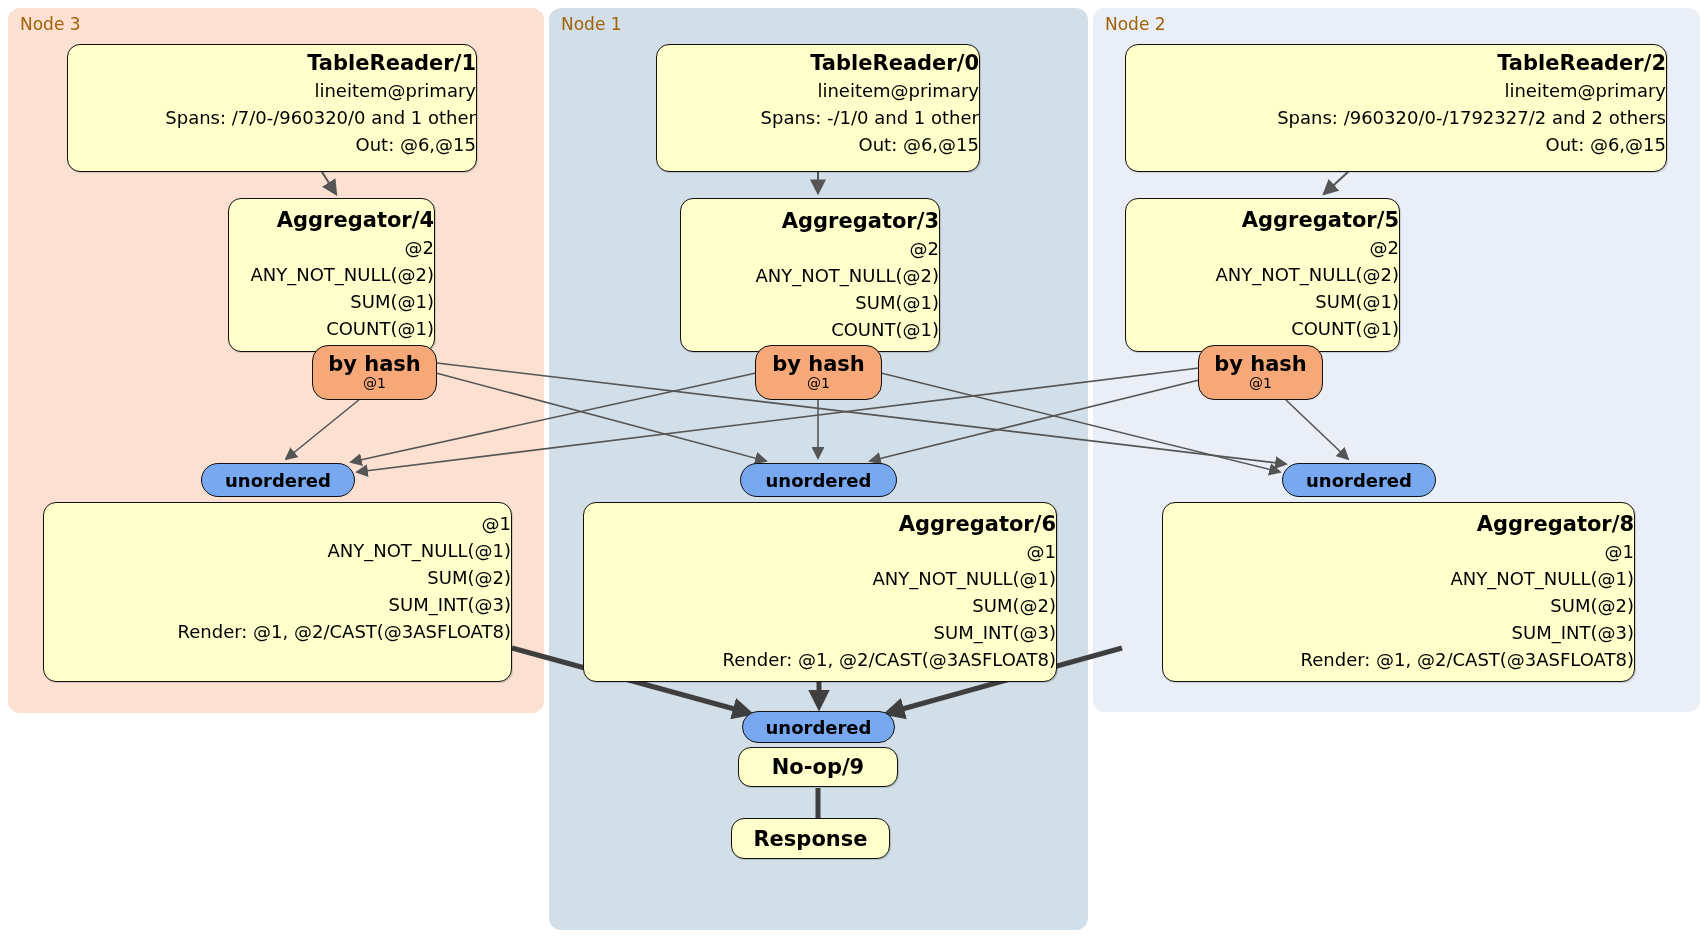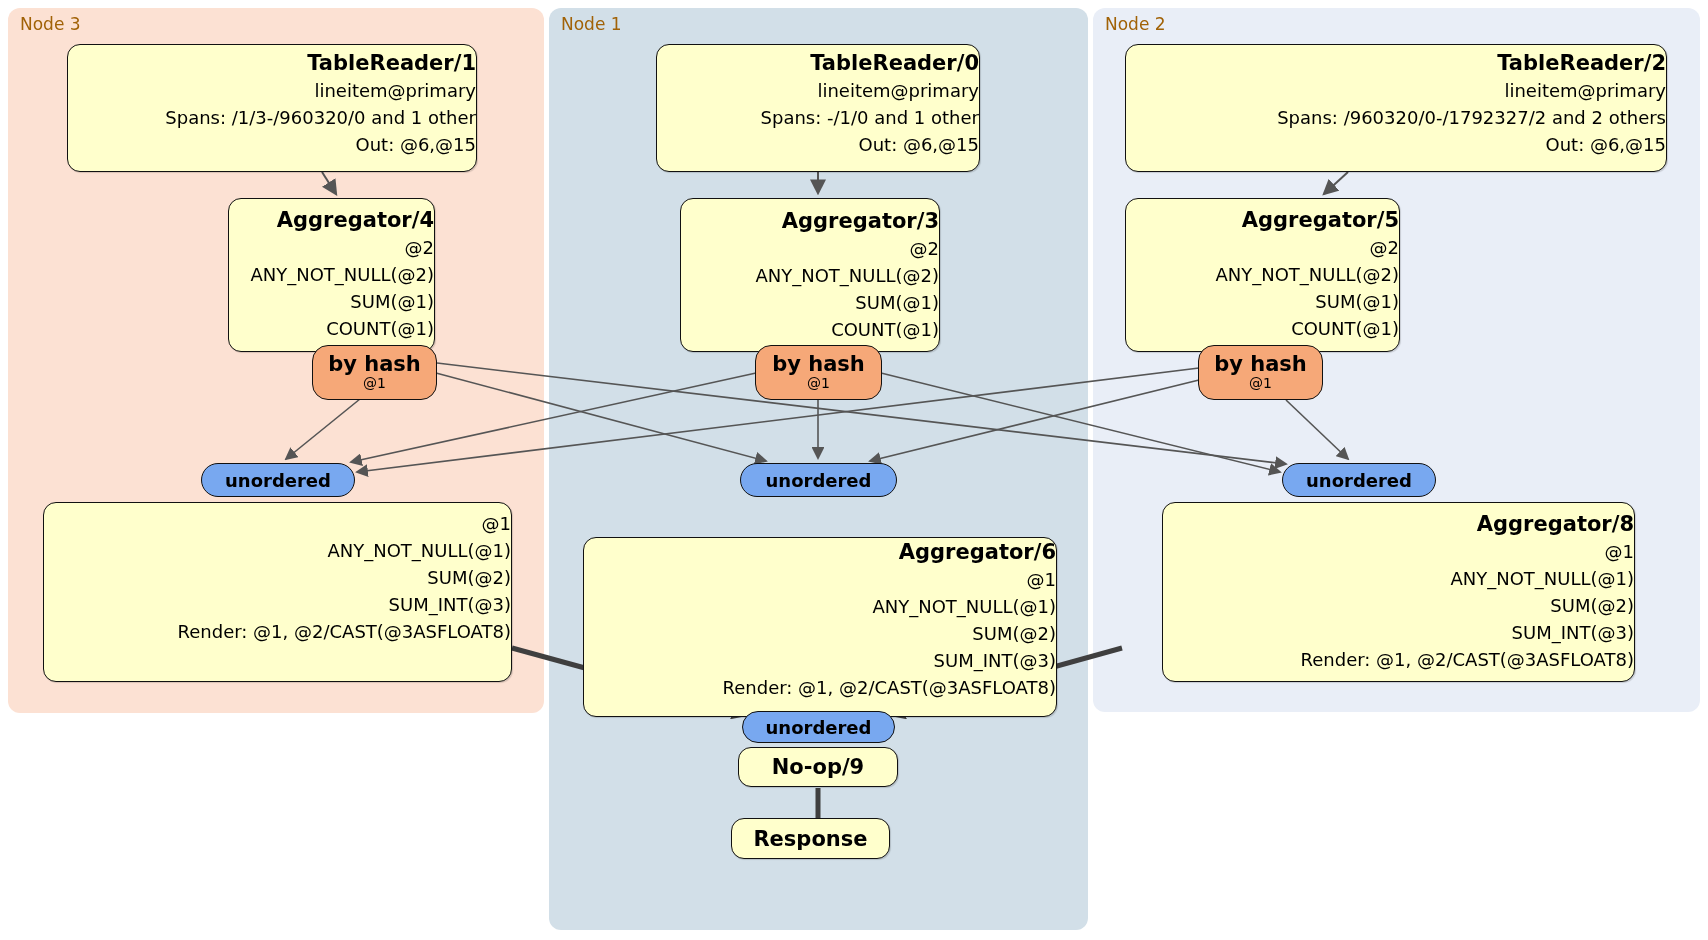--- a/index.html
+++ b/index.html
@@ -83,21 +83,21 @@
       <line x1="512" y1="648" x2="749" y2="713" marker-end="url(#arr-thick)"></line>
       <line x1="819" y1="682" x2="819" y2="706" marker-end="url(#arr-thick)"></line>
       <line x1="1122" y1="648" x2="888" y2="713" marker-end="url(#arr-thick)"></line>
       <line x1="818" y1="788" x2="818" y2="851" marker-end="url(#arr-thick)"></line>
     </g>
   </svg>
 
   <div class="pbox" style="left:67px;top:44px;width:410px;height:128px;padding-top:4px;">
     <div class="box-title">TableReader/1</div>
     <div class="box-line">lineitem@primary</div>
-    <div class="box-line">Spans: /1/3-/960320/0 and 1 other</div>
+    <div class="box-line">Spans: /7/0-/960320/0 and 1 other</div>
     <div class="box-line">Out: @6,@15</div>
   </div>
   <div class="pbox" style="left:656px;top:44px;width:324px;height:128px;padding-top:4px;">
     <div class="box-title">TableReader/0</div>
     <div class="box-line">lineitem@primary</div>
     <div class="box-line">Spans: -/1/0 and 1 other</div>
     <div class="box-line">Out: @6,@15</div>
   </div>
   <div class="pbox" style="left:1125px;top:44px;width:542px;height:128px;padding-top:4px;">
     <div class="box-title">TableReader/2</div>
@@ -145,21 +145,21 @@
   <div class="sync" style="left:740px;top:463px;width:157px;height:34px;">unordered</div>
   <div class="sync" style="left:1282px;top:463px;width:154px;height:34px;">unordered</div>
 
   <div class="pbox" style="left:43px;top:502px;width:469px;height:180px;padding-top:7px;">
     <div class="box-line">@1</div>
     <div class="box-line">ANY_NOT_NULL(@1)</div>
     <div class="box-line">SUM(@2)</div>
     <div class="box-line">SUM_INT(@3)</div>
     <div class="box-line">Render: @1, @2/CAST(@3ASFLOAT8)</div>
   </div>
-  <div class="pbox" style="left:583px;top:502px;width:474px;height:180px;margin-top:35px;">
+  <div class="pbox" style="left:583px;top:502px;width:474px;height:180px;padding-top:7px;">
     <div class="box-title">Aggregator/6</div>
     <div class="box-line">@1</div>
     <div class="box-line">ANY_NOT_NULL(@1)</div>
     <div class="box-line">SUM(@2)</div>
     <div class="box-line">SUM_INT(@3)</div>
     <div class="box-line">Render: @1, @2/CAST(@3ASFLOAT8)</div>
   </div>
   <div class="pbox" style="left:1122px;top:502px;width:473px;height:180px;padding-top:7px;margin-left:40px;">
     <div class="box-title">Aggregator/8</div>
     <div class="box-line">@1</div>

